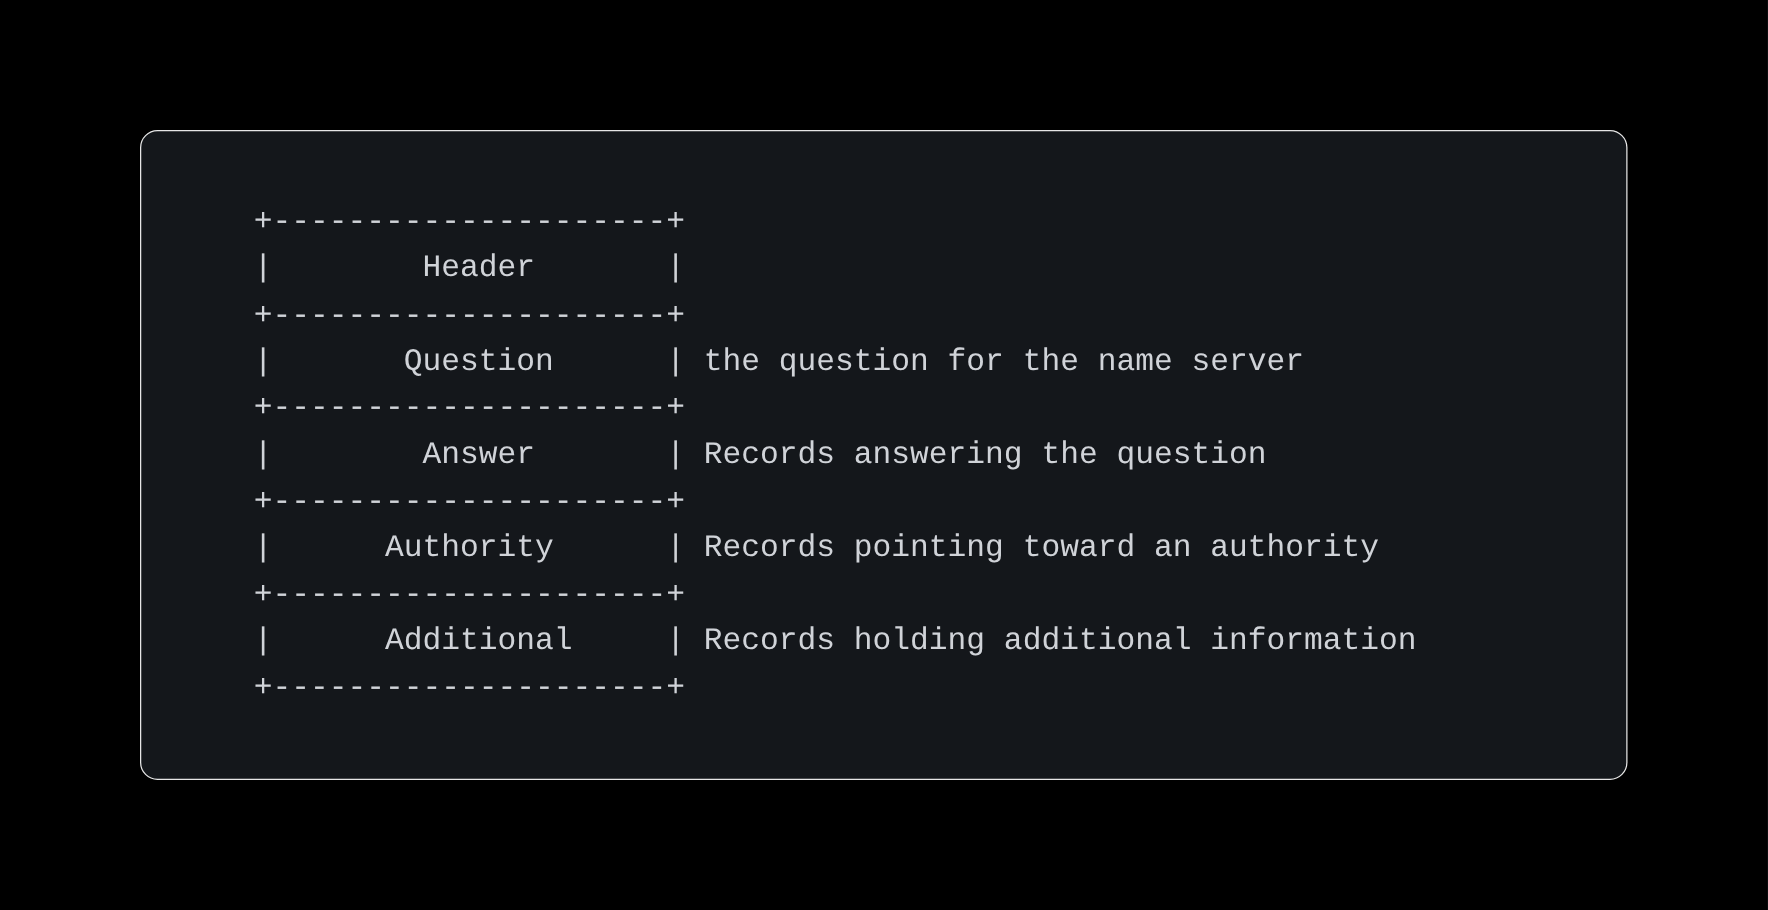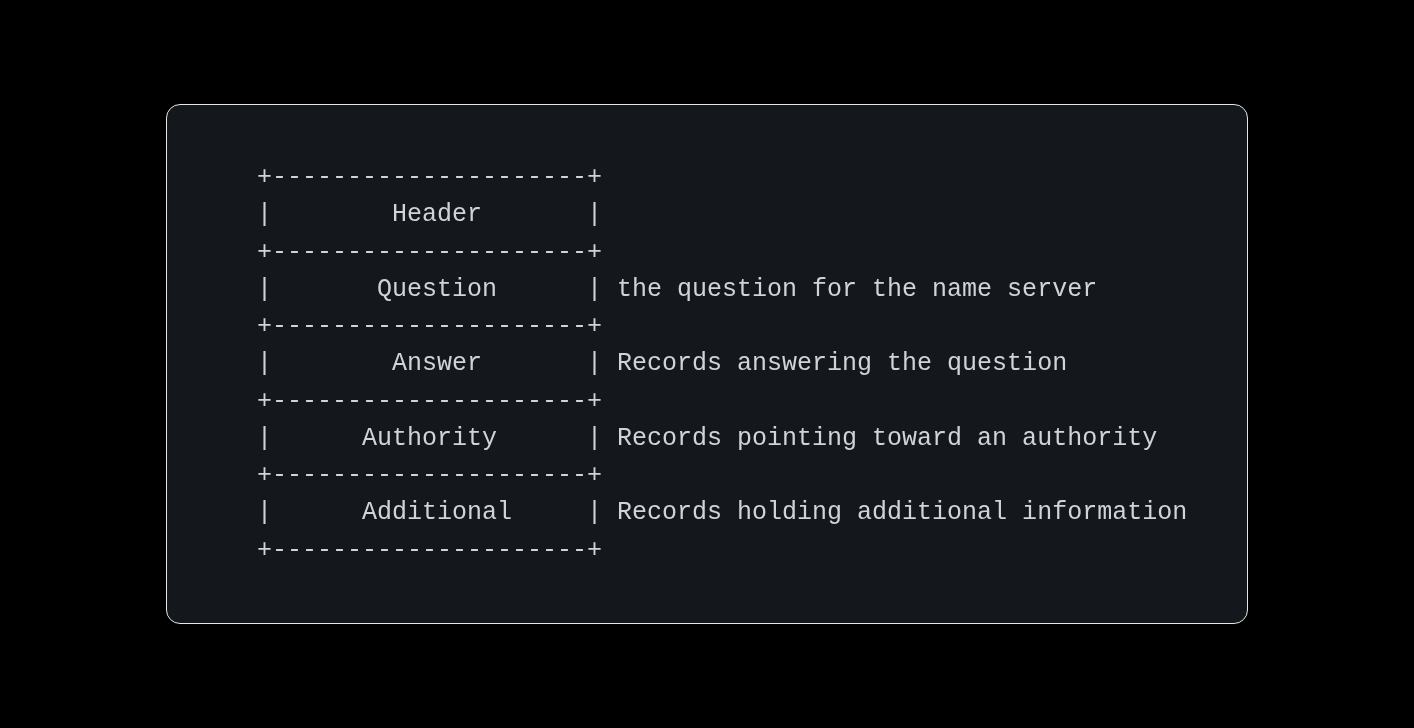--- a/index.html
+++ b/index.html
@@ -10,21 +10,21 @@
     body {
       width: 1414px;
       height: 728px;
       background: #000000;
       display: flex;
       align-items: center;
       justify-content: center;
       font-family: "SF Mono", "Monaco", "Menlo", "Consolas", "Courier New", monospace;
     }
     .code-block {
-      width: 1082px;
+      width: 1190px;
       background: #14171b;
       border: 1.5px solid #e6e6e6;
       border-radius: 14px;
       padding: 54px 90px 54px 90px;
       color: #d0d3d8;
       font-size: 25px;
       line-height: 1.49;
       white-space: pre;
       letter-spacing: 0px;
     }

